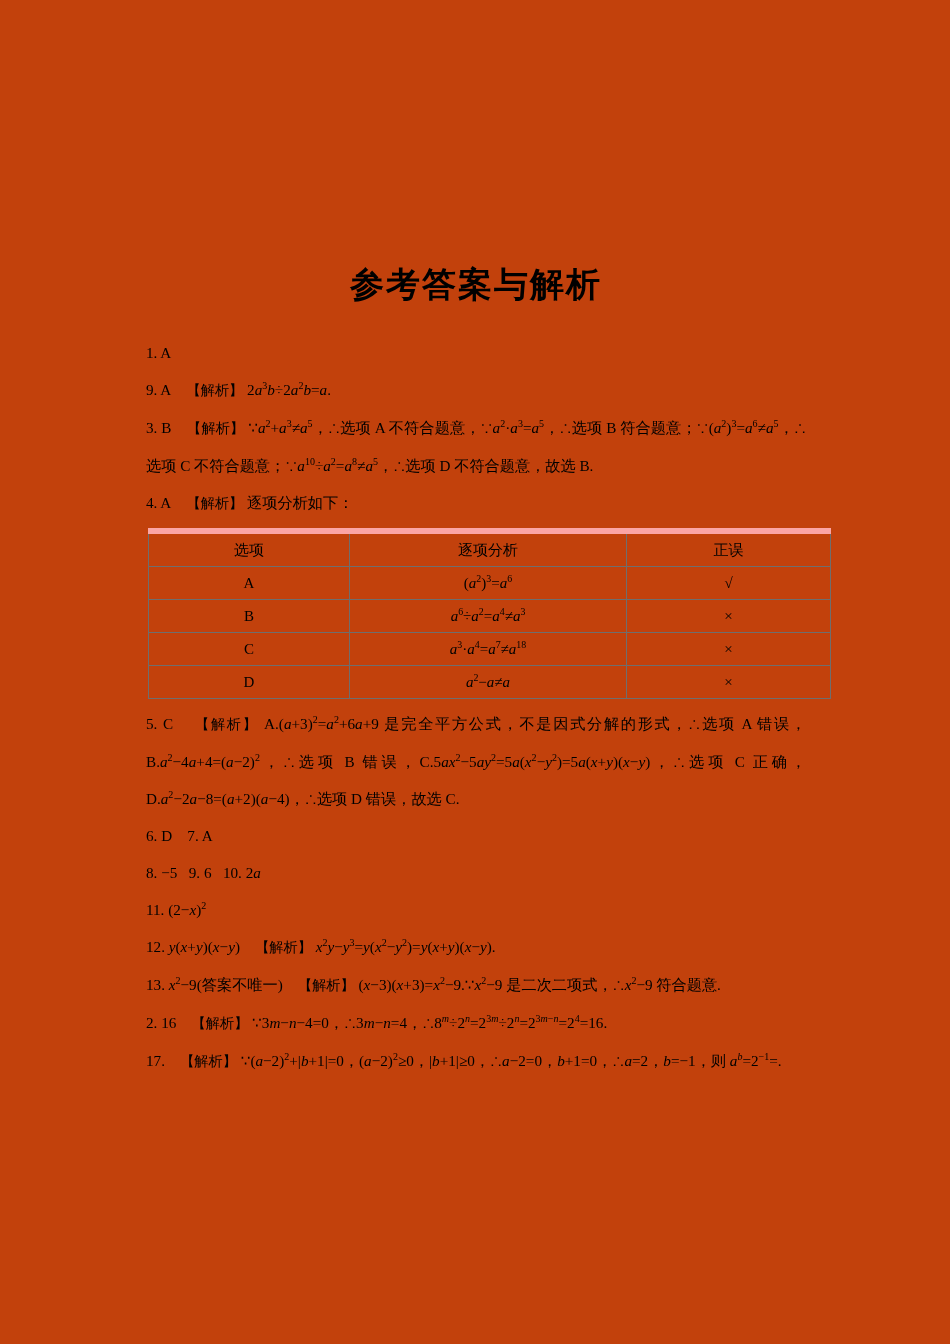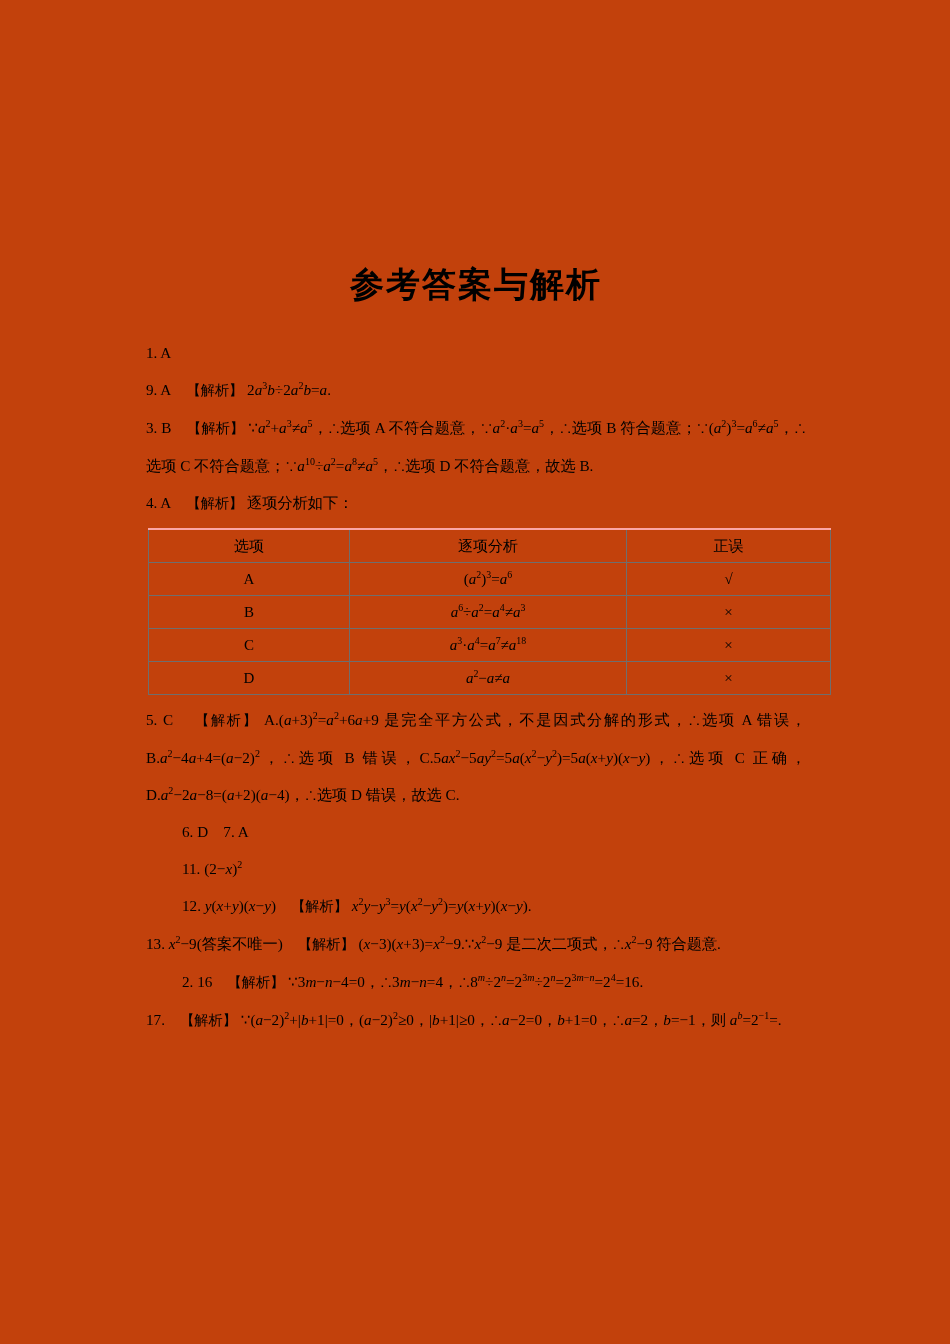--- a/index.html
+++ b/index.html
@@ -42,21 +42,21 @@
   }
   .ans-line {
     margin: 0;
     padding: 0;
     font-size: 15.2px;
     line-height: 37px;
     text-align: justify;
     text-justify: inter-ideograph;
     white-space: normal;
   }
-  .ans-line.last-full { text-align: left; margin-left: 36px; }
+  .ans-line.last-full { text-align: left; }
 
   .num { white-space: nowrap; }
   .jx {
     font-family: "DejaVu Sans", "Liberation Sans", sans-serif;
     font-weight: normal;
     font-size: 14.2px;
   }
   i, .it {
     font-style: italic;
   }
@@ -75,21 +75,21 @@
   }
   .analysis-table td {
     border: 1px solid #6e6e6e;
     height: 32px;
     text-align: center;
     vertical-align: middle;
     font-size: 15px;
     padding: 0 4px;
   }
   .analysis-table tr:first-child td {
-    border-top: 2px solid #fca5a5;
+    border-top: 6px solid #fca5a5;
   }
   .analysis-table .c-opt { width: 192px; }
   .analysis-table .c-ana { width: 268px; }
   .analysis-table .c-ok  { width: 195px; }
   .analysis-table .hdr td {
     font-family: "DejaVu Sans", "Liberation Sans", sans-serif;
     font-size: 15px;
     font-weight: normal;
   }
   .mark { font-size: 14px; }
@@ -157,20 +157,23 @@
     <p class="ans-line">
       <span class="num">5. C</span>&nbsp;&nbsp;&nbsp;
       <span class="jx">【解析】</span>
       <span>A.(<i>a</i>+3)<sup>2</sup>=<i>a</i><sup>2</sup>+6<i>a</i>+9 是完全平方公式，不是因式分解的形式，∴选项 A 错误，B.<i>a</i><sup>2</sup>−4<i>a</i>+4=(<i>a</i>−2)<sup>2</sup>，∴选项 B 错误，C.5<i>ax</i><sup>2</sup>−5<i>ay</i><sup>2</sup>=5<i>a</i>(<i>x</i><sup>2</sup>−<i>y</i><sup>2</sup>)=5<i>a</i>(<i>x</i>+<i>y</i>)(<i>x</i>−<i>y</i>)，∴选项 C 正确，D.<i>a</i><sup>2</sup>−2<i>a</i>−8=(<i>a</i>+2)(<i>a</i>−4)，∴选项 D 错误，故选 C.</span>
     </p>
 
     <p class="ans-line last-full">
       <span>6. D　7. A</span>
     </p>
 
+    <p class="ans-line last-full">
+      <span>8.&nbsp;−5&nbsp;&nbsp;&nbsp;9.&nbsp;6&nbsp;&nbsp;&nbsp;10.&nbsp;2<i>a</i></span>
+    </p>
 
     <p class="ans-line last-full">
       <span>11.&nbsp;(2−<i>x</i>)<sup>2</sup></span>
     </p>
 
     <p class="ans-line last-full">
       <span class="num">12.&nbsp;<i>y</i>(<i>x</i>+<i>y</i>)(<i>x</i>−<i>y</i>)</span>&nbsp;&nbsp;&nbsp;
       <span class="jx">【解析】</span>
       <span><i>x</i><sup>2</sup><i>y</i>−<i>y</i><sup>3</sup>=<i>y</i>(<i>x</i><sup>2</sup>−<i>y</i><sup>2</sup>)=<i>y</i>(<i>x</i>+<i>y</i>)(<i>x</i>−<i>y</i>).</span>
     </p>

